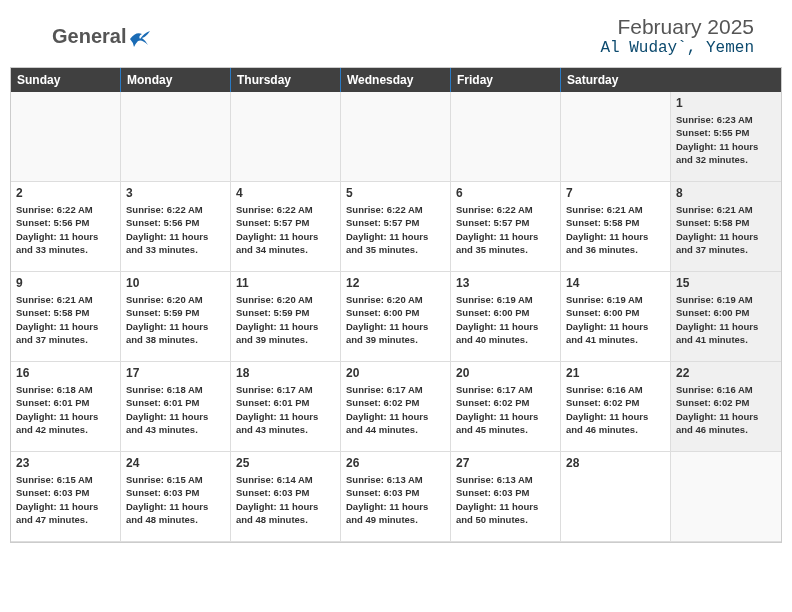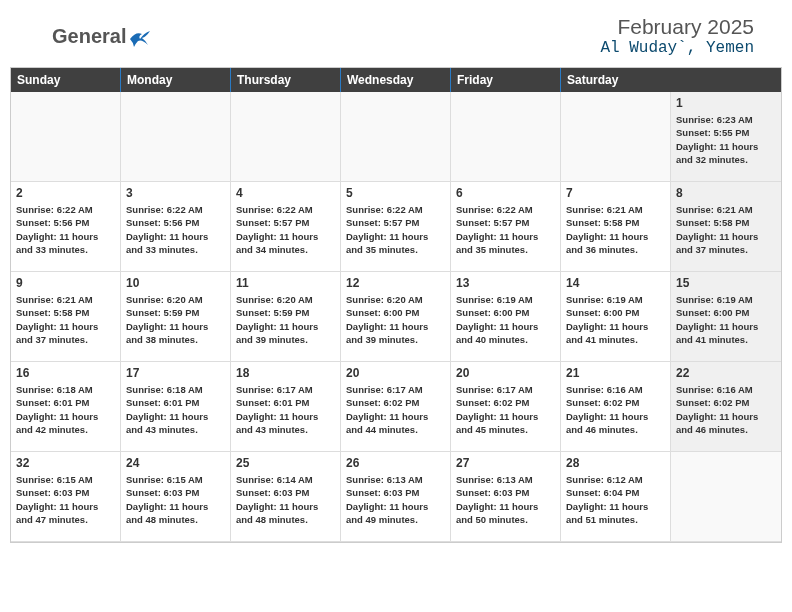--- a/index.html
+++ b/index.html
@@ -188,21 +188,21 @@
 Sunset: 6:02 PM
 Daylight: 11 hours and 46 minutes.</div>
       </div>
       <div class="cal-cell saturday">
         <div class="day-num">22</div>
         <div class="day-info" style="white-space: pre-line;">Sunrise: 6:16 AM
 Sunset: 6:02 PM
 Daylight: 11 hours and 46 minutes.</div>
       </div>
       <div class="cal-cell">
-        <div class="day-num">32</div>
+        <div class="day-num">23</div>
         <div class="day-info" style="white-space: pre-line;">Sunrise: 6:15 AM
 Sunset: 6:03 PM
 Daylight: 11 hours and 47 minutes.</div>
       </div>
       <div class="cal-cell">
         <div class="day-num">24</div>
         <div class="day-info" style="white-space: pre-line;">Sunrise: 6:15 AM
 Sunset: 6:03 PM
 Daylight: 11 hours and 48 minutes.</div>
       </div>
@@ -219,19 +219,16 @@
 Daylight: 11 hours and 49 minutes.</div>
       </div>
       <div class="cal-cell">
         <div class="day-num">27</div>
         <div class="day-info" style="white-space: pre-line;">Sunrise: 6:13 AM
 Sunset: 6:03 PM
 Daylight: 11 hours and 50 minutes.</div>
       </div>
       <div class="cal-cell">
         <div class="day-num">28</div>
-        <div class="day-info" style="white-space: pre-line;">Sunrise: 6:12 AM
-Sunset: 6:04 PM
-Daylight: 11 hours and 51 minutes.</div>
       </div>
       <div class="cal-cell empty"></div>
     </div>
 </div>
 
 </body></html>

